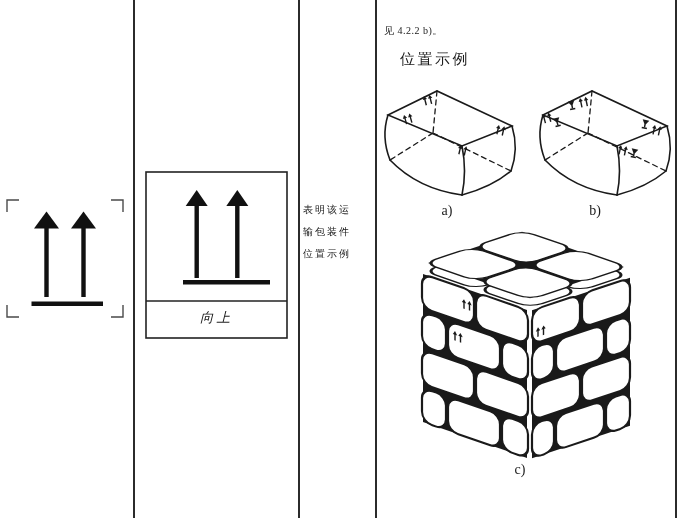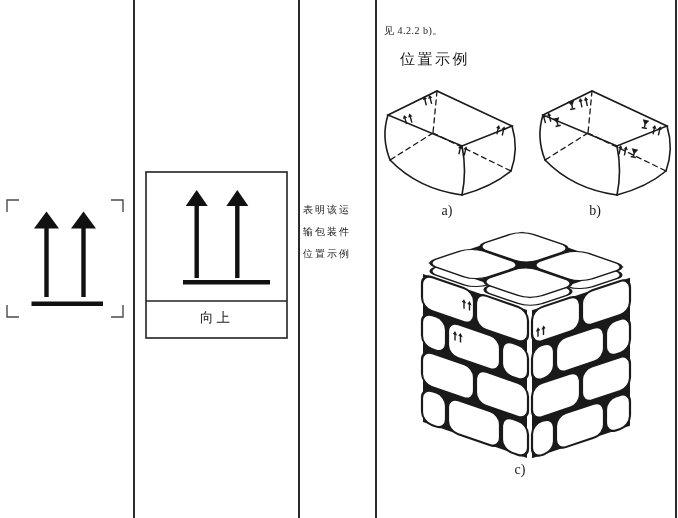--- a/index.html
+++ b/index.html
@@ -3,21 +3,21 @@
 <meta charset="utf-8">
 <style>
   html,body{margin:0;padding:0;}
   body{
     width:678px;height:518px;position:relative;background:#ffffff;
     font-family:"Liberation Serif","DejaVu Serif",serif;
     color:#1a1a1a;overflow:hidden;
   }
   .vrule{position:absolute;top:0;bottom:0;width:1.5px;background:#2b2b2b;}
   .abs{position:absolute;}
-  .caption{font-size:13.5px;text-align:center;letter-spacing:3px;}
+  .caption{font-size:13.5px;text-align:center;letter-spacing:3px;font-style:italic;}
   .desc-line{font-size:10px;line-height:21.8px;letter-spacing:2px;white-space:pre;}
   .ref-line{font-size:10px;letter-spacing:0.5px;white-space:pre;}
   .subtitle-line{font-size:15px;letter-spacing:2.5px;}
   .fig-label{font-size:14px;text-align:center;width:40px;}
   svg{display:block;}
 </style>
 </head>
 <body>
 
 <div class="vrule" style="left:133px"></div>

